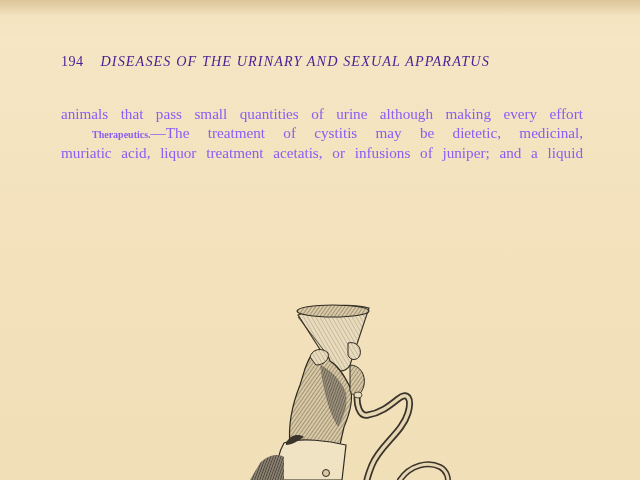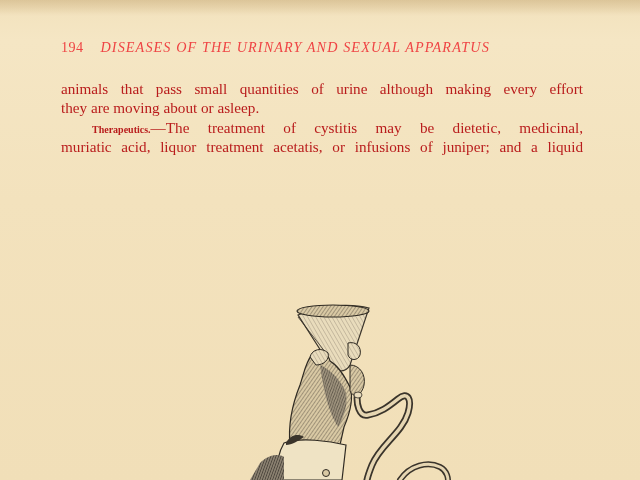--- a/index.html
+++ b/index.html
@@ -22,43 +22,43 @@
     }
     .top-shadow {
       position: absolute;
       left: 0; top: 0;
       width: 640px; height: 16px;
       background: linear-gradient(180deg, rgba(190,160,110,0.35), rgba(190,160,110,0));
     }
     .running-head {
       position: absolute;
       left: 61px;
-      top: 39px;
+      top: 53px;
       width: 520px;
       font-size: 14.2px;
       letter-spacing: 0.4px;
       white-space: nowrap;
-      color: #ef4444;
+      color: #4c1d95;
     }
     .running-head .page-number {
       font-style: normal;
       margin-right: 17px;
     }
     .running-head .running-title {
       font-style: italic;
       letter-spacing: 1.1px;
     }
     .body-text {
       position: absolute;
       left: 61px;
-      top: 79px;
+      top: 104px;
       width: 522px;
       font-size: 15.2px;
       line-height: 19.4px;
-      color: #b91c1c;
+      color: #8b5cf6;
     }
     .line {
       display: block;
       white-space: nowrap;
       text-align: justify;
       text-align-last: justify;
       height: 19.4px;
     }
     .line.last {
       text-align-last: left;
@@ -84,21 +84,20 @@
 
 <div class="page">
   <div class="top-shadow"></div>
 
   <div class="running-head">
     <span class="page-number">194</span><span class="running-title">DISEASES OF THE URINARY AND SEXUAL APPARATUS</span>
   </div>
 
   <div class="body-text">
     <span class="line">animals that pass small quantities of urine although making every effort</span>
-    <span class="line last">they are moving about or asleep.</span>
     <span class="line indent"><span class="heading-run">Therapeutics.</span><span>—</span><span>The treatment of cystitis may be dietetic, medicinal,</span></span>
     <span class="line">muriatic acid, liquor treatment acetatis, or infusions of juniper; and a liquid</span>
   </div>
 
   <div class="figure">
     <svg width="230" height="185" viewBox="0 0 230 185" xmlns="http://www.w3.org/2000/svg">
       <defs>
         <pattern id="hatch" width="3" height="3" patternUnits="userSpaceOnUse" patternTransform="rotate(35)">
           <rect width="3" height="3" fill="#d9c9a4"></rect>
           <line x1="0" y1="0" x2="0" y2="3" stroke="#5a5245" stroke-width="0.9"></line>

